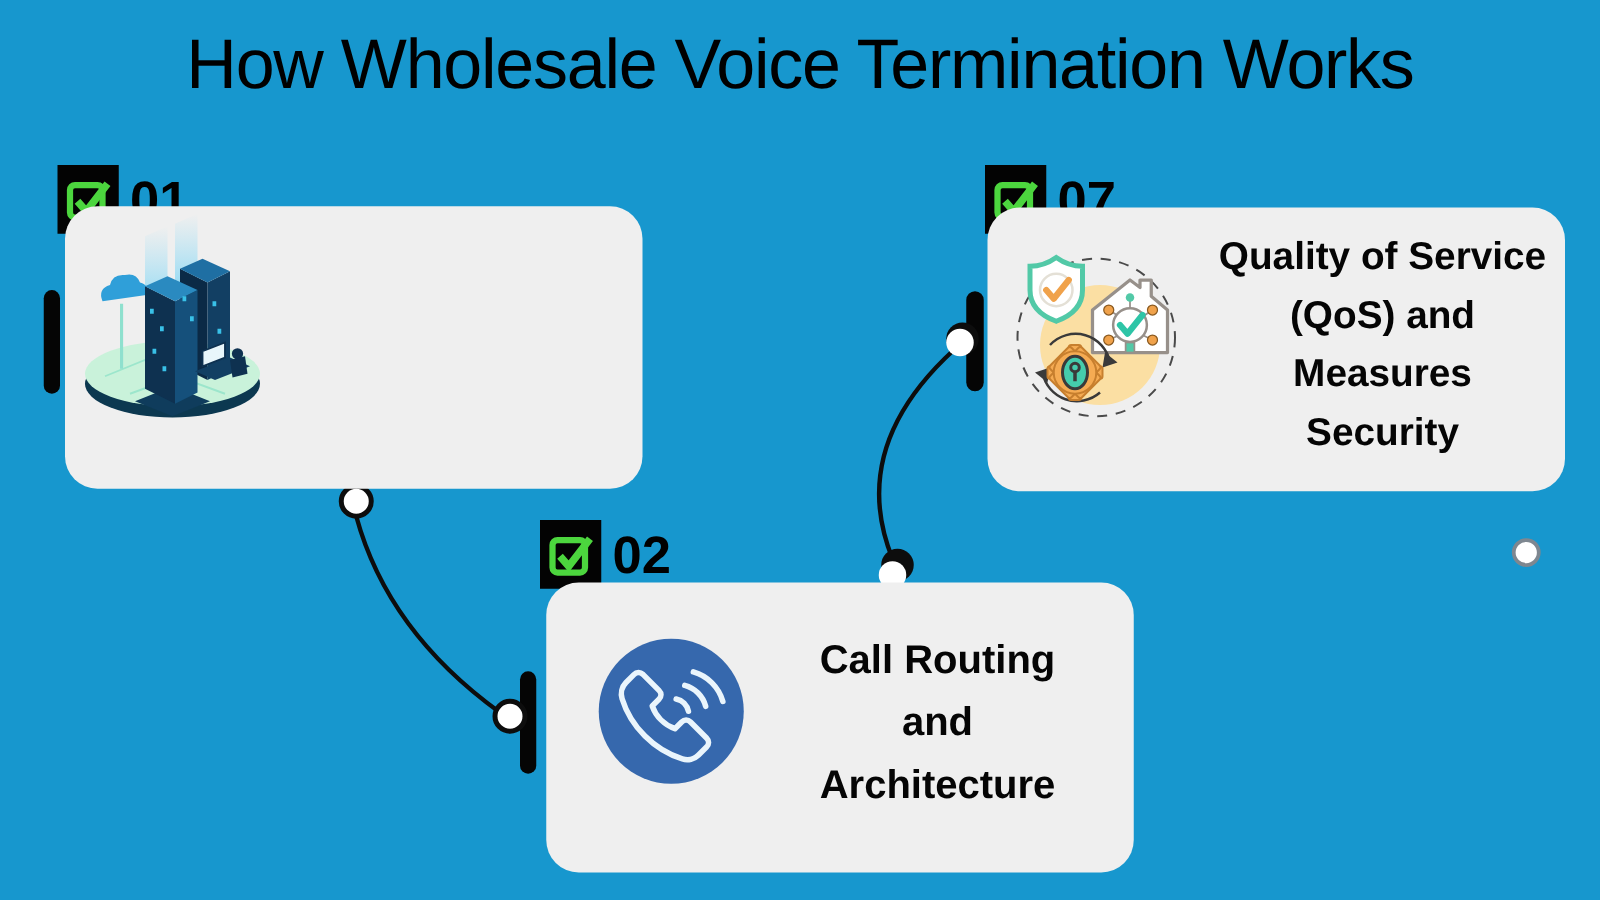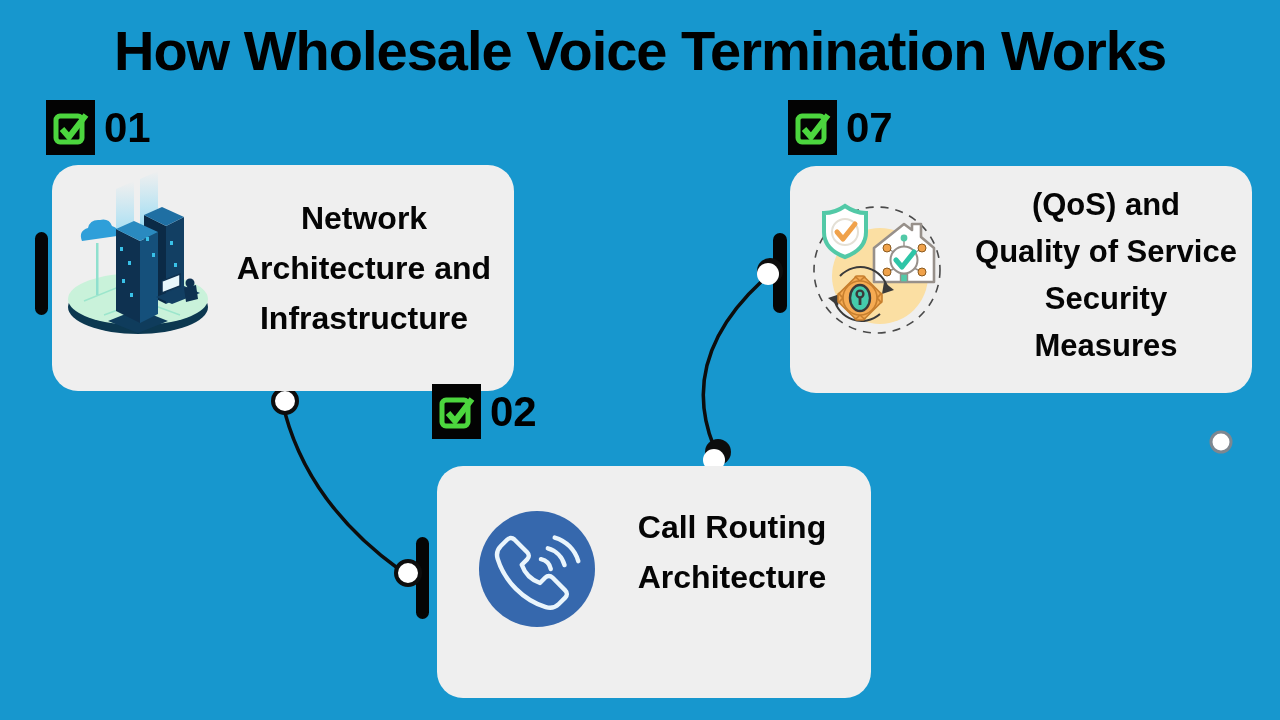--- a/index.html
+++ b/index.html
@@ -3,24 +3,24 @@
 <meta charset="utf-8">
 <style>
   html,body { margin:0; padding:0; }
   .stage {
     position:relative; width:1280px; height:720px; overflow:hidden;
     background:#1797CE;
     font-family:"Liberation Sans", sans-serif;
   }
   .main-title {
     position:absolute; left:0; top:18px; width:1280px;
-    text-align:center; font-size:56px; font-weight:bold; color:#000;
+    text-align:center; font-size:56px; font-weight:normal; color:#000;
     letter-spacing:-1px;
   }
-  .badge { position:absolute; display:flex; align-items:center; gap:9px; }
+  .badge { position:absolute; display:flex; align-items:center; gap:9px;margin-top:32px; }
   .badge-box {
     width:49px; height:55px; background:#030303;
     display:flex; align-items:center; justify-content:center;
   }
   .badge-num { font-size:42px; font-weight:bold; color:#000; line-height:1; }
   .card { position:absolute; background:#EFEFEF; border-radius:26px; }
   .card-text {
     position:absolute; font-weight:bold; color:#050505; text-align:center;
   }
   .text-lg { font-size:32px; line-height:50px; }
@@ -107,49 +107,45 @@
             <rect x="116" y="92" width="3" height="4"></rect>
           <rect x="112" y="110" width="3" height="4"></rect>
         </g>
 
         <polygon points="104,110 122,103 122,115 104,122" fill="#E8F6FB" stroke="#0E3150" stroke-width="1.5"></polygon>
         <polygon points="98,126 126,115 142,122 114,133" fill="#123F63"></polygon>
         <circle cx="132" cy="112" r="4.5" fill="#0E3150"></circle>
         <polygon points="126,117 138,114 140,128 128,131" fill="#0E3150"></polygon>
       </svg>
     </div>
-    <div class="card-text text-lg" style="left:170px; right:8px; top:28px;">
-      <div>Network</div>
-      <div>Architecture and</div>
-      <div>Infrastructure</div>
-    </div>
   </div>
 
   <div class="badge" style="left:432px; top:384px;">
     <div class="badge-box">
       <svg width="38" height="40" viewBox="0 0 38 40">
         <rect x="4" y="8" width="26" height="26" rx="4" fill="none" stroke="#4CD63E" stroke-width="5"></rect>
         <polyline points="10,21 17,29 34,7" fill="none" stroke="#4CD63E" stroke-width="6"></polyline>
       </svg>
     </div>
     <span class="badge-num">02</span>
   </div>
 
-  <div class="card" style="left:437px; top:466px; width:434px; height:232px;">
+  <div class="card" style="left:437px; top:466px; width:470px; height:232px;">
     <div class="icon-wrap" style="left:41px; top:44px;">
       <svg width="118" height="118" viewBox="0 0 120 120">
         <circle cx="60" cy="60" r="59" fill="#3668AD"></circle>
         <path d="M37 30 l13 13 c2.2 2.2 2.2 5 0 7.2 l-5.5 5.5 c3 8.5 10 15.5 18.5 18.5 l5.5 -5.5 c2.2 -2.2 5 -2.2 7.2 0 l13 13 c2.2 2.2 2.2 5.2 0 7.4 l-6.5 6.5 c-3.4 3.4 -8.6 4.6 -13.2 3.2 c-11 -3.4 -21.6 -9.8 -30.4 -18.6 c-8.8 -8.8 -15.2 -19.4 -18.6 -30.4 c-1.4 -4.6 -0.2 -9.8 3.2 -13.2 l6.4 -6.4 c2.2 -2.2 5.2 -2.2 7.4 -0.2 z" fill="none" stroke="#EAF5FC" stroke-width="4.5" stroke-linejoin="round"></path>
         <path d="M64 50 a13 13 0 0 1 10 10" fill="none" stroke="#EAF5FC" stroke-width="4.5" stroke-linecap="round"></path>
         <path d="M71 39 a24 24 0 0 1 17 17" fill="none" stroke="#EAF5FC" stroke-width="4.5" stroke-linecap="round"></path>
         <path d="M78 28 a35 35 0 0 1 24 24" fill="none" stroke="#EAF5FC" stroke-width="4.5" stroke-linecap="round"></path>
       </svg>
     </div>
     <div class="card-text text-lg" style="left:162px; right:6px; top:36px;">
       <div>Call Routing</div>
+      <div>and</div>
       <div>Architecture</div>
     </div>
   </div>
 
   <div class="badge" style="left:788px; top:100px;">
     <div class="badge-box">
       <svg width="38" height="40" viewBox="0 0 38 40">
         <rect x="4" y="8" width="26" height="26" rx="4" fill="none" stroke="#4CD63E" stroke-width="5"></rect>
         <polyline points="10,21 17,29 34,7" fill="none" stroke="#4CD63E" stroke-width="6"></polyline>
       </svg>
@@ -204,20 +200,20 @@
             <rect x="56" y="94" width="24" height="36" rx="2" transform="rotate(-45 68 112)"></rect>
             <circle cx="68" cy="112" r="17"></circle>
           </g>
           <ellipse cx="68" cy="112" rx="10" ry="13" fill="#45CCAC" stroke="#3A3A3A" stroke-width="2.4"></ellipse>
           <circle cx="68" cy="108" r="3.4" fill="none" stroke="#3A3A3A" stroke-width="2.4"></circle>
           <line x1="68" y1="111" x2="68" y2="119" stroke="#3A3A3A" stroke-width="2.8"></line>
         </g>
       </svg>
     </div>
     <div class="card-text text-md" style="left:176px; right:6px; top:15px;">
+      <div>Quality of Service</div>
       <div>(QoS) and</div>
-      <div>Quality of Service</div>
+      <div>Measures</div>
       <div>Security</div>
-      <div>Measures</div>
     </div>
   </div>
 
 </div>
 
 </body></html>

